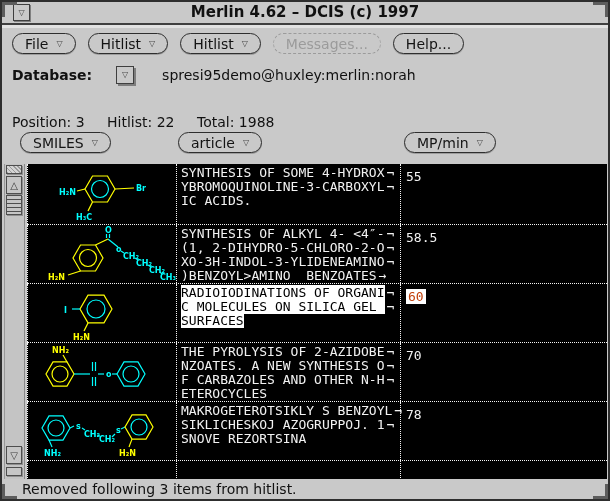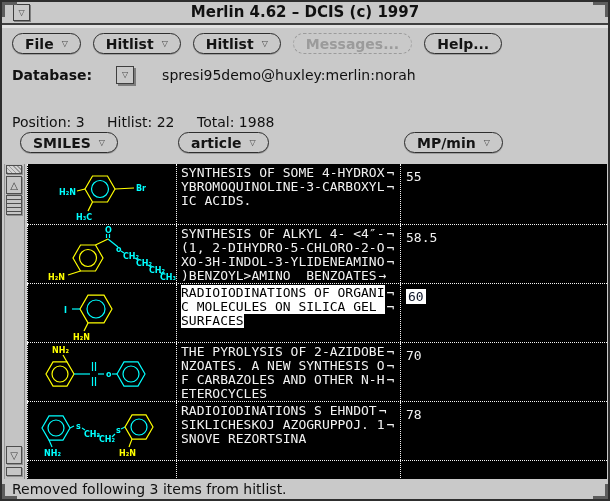--- a/index.html
+++ b/index.html
@@ -20,21 +20,21 @@
     border-bottom:2px solid #3f3f3f;box-shadow:0 3px 0 #e2e2e2;}
   .title{width:100%;text-align:center;font-weight:bold;font-size:15px;line-height:21px;}
   .winmenu-btn{position:absolute;left:11px;top:2px;width:15px;height:15px;
     background:#c9c9c9;border:1px solid #3f3f3f;box-shadow:1px 1px 0 #808080;
     display:flex;align-items:center;justify-content:center;}
   .tri{font-size:8px;color:#4a4a4a;line-height:1;}
   
   .ol-btn{display:inline-flex;align-items:center;height:21px;padding:0 12px;
     background:#c9c9c9;border:1px solid #2e2e2e;border-radius:11px;
     font-family:inherit;font-size:14px;color:#141414;box-shadow:0 1px 0 #9d9d9d;
-    white-space:nowrap;font-weight:bold;}
+    white-space:nowrap;}
   .ol-btn .tri{margin-left:8px;}
   .ol-btn.disabled{border:1px dashed #9b9b9b;color:#9b9b9b;box-shadow:none;}
   .menubar{position:absolute;left:10px;top:26px;height:30px;padding-top:5px;
     display:flex;gap:12px;}
   
   .dbrow{position:absolute;left:10px;top:60px;height:26px;line-height:26px;font-size:14px;
     display:flex;align-items:center;gap:14px;}
   .bold{font-weight:bold;}
   .abbrev-btn{display:inline-flex;width:16px;height:16px;margin:0 14px 0 10px;
     background:#c9c9c9;border:1px solid #3f3f3f;box-shadow:2px 2px 0 #7d7d7d;
@@ -66,29 +66,29 @@
   .filler{height:17px;border-bottom:none;}
   .cell{position:relative;box-sizing:border-box;}
   .c-smiles{border-left:1px dotted #f5f5f5;}
   .c-art{border-left:1px dotted #f5f5f5;padding:2px 1px 0 4px;}
   .c-mp{border-left:1px dotted #f5f5f5;padding:2px 0 0 5px;}
   .art-line{white-space:pre;font-family:"DejaVu Sans Mono","Liberation Mono",monospace;
     font-size:13px;line-height:14px;height:14px;color:#f2f2f2;}
   .lc{color:#f2f2f2;margin-left:2px;}
   .sel .lt{background:#ffffff;color:#000;}
   .mpv{font-family:"DejaVu Sans Mono","Liberation Mono",monospace;font-size:13px;color:#f2f2f2;}
-  .mpv.hl{background:#ffffff;color:#0f172a;padding:0 2px;}
+  .mpv.hl{background:#ffffff;color:#c2410c;padding:0 2px;}
   svg.struct{position:absolute;left:0;top:0;}
   svg.struct text{font-family:"DejaVu Sans",sans-serif;font-size:8px;font-weight:bold;}
   svg.struct line,svg.struct polygon,svg.struct circle{fill:none;stroke-width:1.2;}
   .cy{stroke:#00ffff;} .ye{stroke:#ffff00;}
   .tcy{fill:#00ffff;} .tye{fill:#ffff00;}
   
   .statusbar{position:absolute;left:0;right:0;top:477px;height:22px;background:#c9c9c9;
-    font-size:14px;line-height:21px;padding-left:10px;border-radius:10px;}
+    font-size:14px;line-height:21px;padding-left:20px;border-radius:10px;}
 </style>
 </head>
 <body>
 
 <div class="window">
   <div class="corner c-tl"></div>
   <div class="corner c-tr"></div>
   <div class="corner c-bl"></div>
   <div class="corner c-br"></div>
 
@@ -284,21 +284,21 @@
             <line class="cy" x1="84" y1="35" x2="87" y2="32"></line>
             <text class="tcy" x="88" y="31">s</text>
             <line class="cy" x1="93" y1="27" x2="97" y2="25"></line>
             <polygon class="ye" points="125,25 118,37.1 104,37.1 97,25 104,12.9 118,12.9"></polygon>
             <circle class="cy" cx="111" cy="25" r="8"></circle>
             <line class="ye" x1="104" y1="37.1" x2="101" y2="45"></line>
             <text class="tye" x="91" y="54">H₂N</text>
           </svg>
         </div>
         <div class="cell c-art">
-          <div class="art-line"><span class="lt">RADIOIODINATIONS S EHNDOT</span><span class="lc">¬</span></div>
+          <div class="art-line"><span class="lt">MAKROGETEROTSIKLY S BENZOYL</span><span class="lc">¬</span></div>
           <div class="art-line"><span class="lt">SIKLICHESKOJ AZOGRUPPOJ. 1</span><span class="lc">¬</span></div>
           <div class="art-line"><span class="lt">SNOVE REZORTSINA</span><span class="lc"></span></div>
         </div>
         <div class="cell c-mp">
           <span class="mpv">78</span>
         </div>
       </div>
 
       <div class="trow filler">
         <div class="cell c-smiles"></div>

